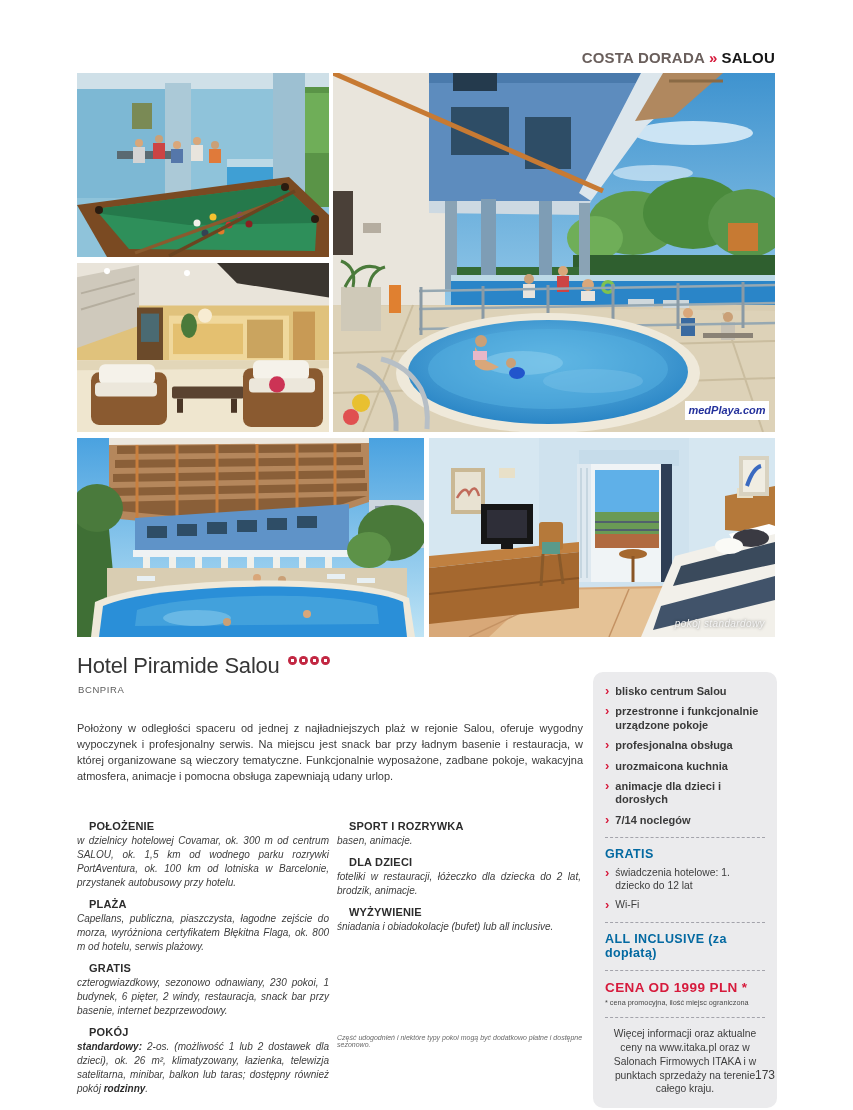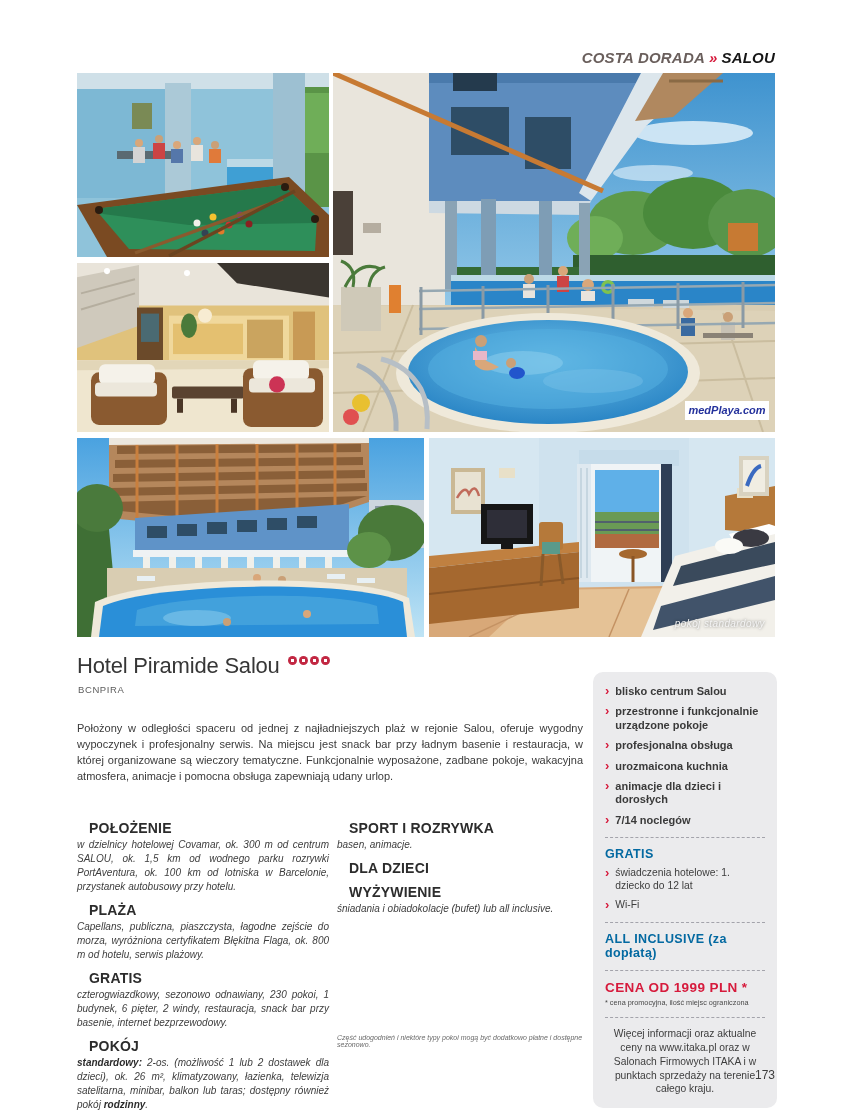--- a/index.html
+++ b/index.html
@@ -1,20 +1,20 @@
 <!DOCTYPE html>
 <html lang="pl"><head>
 <meta charset="utf-8">
 <style>
   html,body{margin:0;padding:0;background:#ffffff;}
   body{font-family:"Liberation Sans", sans-serif; color:#3d3d3d;}
   .page{position:relative;width:853px;height:1110px;background:#fff;overflow:hidden;}
 
   
-  .region-header{position:absolute;top:49px;right:78px;font-size:15px;font-weight:bold;letter-spacing:.2px;font-style:italic;}
+  .region-header{position:absolute;top:49px;right:78px;font-size:15px;font-weight:bold;letter-spacing:.2px;}
   .region-header .region{color:#6a5f5c;}
   .region-header .sep{color:#d61a3c;padding:0 4px;}
   .region-header .city{color:#161616;}
 
   
   .photo{position:absolute;overflow:hidden;background:#cfe0ea;}
   .photo svg{display:block;width:100%;height:100%;}
   #photo-pool-table{left:77px;top:73px;width:252px;height:184px;}
   #photo-lobby{left:77px;top:263px;width:252px;height:169px;}
   #photo-main-pool{left:333px;top:73px;width:442px;height:359px;}
@@ -28,21 +28,21 @@
   .stars{display:flex;gap:2px;margin:3px 0 0 8px;}
   .star{width:9px;height:9px;border-radius:50%;background:radial-gradient(circle at 50% 50%, #ffffff 0 1.6px, #c22742 1.7px);}
   .hotel-code{position:absolute;left:78px;top:684px;font-size:9.5px;color:#5c5c5c;letter-spacing:.6px;}
 
   .intro{position:absolute;left:77px;top:709px;width:506px;font-size:11px;line-height:1.46;color:#3a3a3a;text-align:justify;}
 
   
   .col{position:absolute;top:820px;}
   #col-left{left:77px;width:252px;}
   #col-mid{left:337px;width:244px;}
-  .sec-title{font-weight:bold;font-size:14px;color:#2c2c2c;margin:8px 0 2px;letter-spacing:.2px;padding-left:12px;}
+  .sec-title{font-weight:bold;font-size:11px;color:#2c2c2c;margin:8px 0 2px;letter-spacing:.2px;padding-left:12px;}
   .sec-title:first-child{margin-top:0;}
   .sec-body{font-size:10px;line-height:1.4;color:#3d3d3d;text-align:justify;font-style:italic;}
   .sec-body b{color:#2c2c2c;}
   .footnote{position:absolute;left:337px;top:1034px;width:246px;font-size:7px;font-style:italic;color:#6a6a6a;}
 
   
   .sidebar{position:absolute;left:593px;top:672px;width:184px;box-sizing:border-box;background:#ebebed;border-radius:10px;padding:13px 12px 12px;}
   .hl-list{list-style:none;margin:0;padding:0;}
   .hl-list li{display:flex;gap:6px;font-size:11px;font-weight:bold;color:#3a3a3a;line-height:1.22;margin:0 0 7px;}
   .chev{color:#d61a3c;font-weight:bold;font-size:13px;line-height:1;margin-top:-1px;}
@@ -414,20 +414,21 @@
     <div class="sec-body"><b>standardowy:</b>
       <span>2-os. (możliwość 1 lub 2 dostawek dla dzieci), ok. 26 m², klimatyzowany, łazienka, telewizja satelitarna, minibar, balkon lub taras; dostępny również pokój</span>
       <b>rodzinny</b><span>.</span>
     </div>
   </div>
 
   <div class="col" id="col-mid">
     <div class="sec-title">SPORT I ROZRYWKA</div>
     <div class="sec-body">basen, animacje.</div>
     <div class="sec-title">DLA DZIECI</div>
+    <div class="sec-body">foteliki w restauracji, łóżeczko dla dziecka do 2 lat, brodzik, animacje.</div>
     <div class="sec-title">WYŻYWIENIE</div>
     <div class="sec-body">śniadania i obiadokolacje (bufet) lub all inclusive.</div>
   </div>
   <div class="footnote">Część udogodnień i niektóre typy pokoi mogą być dodatkowo płatne i dostępne sezonowo.</div>
 
   <aside class="sidebar">
     <ul class="hl-list">
       <li>
           <span class="chev">›</span>
           <span>blisko centrum Salou</span>

